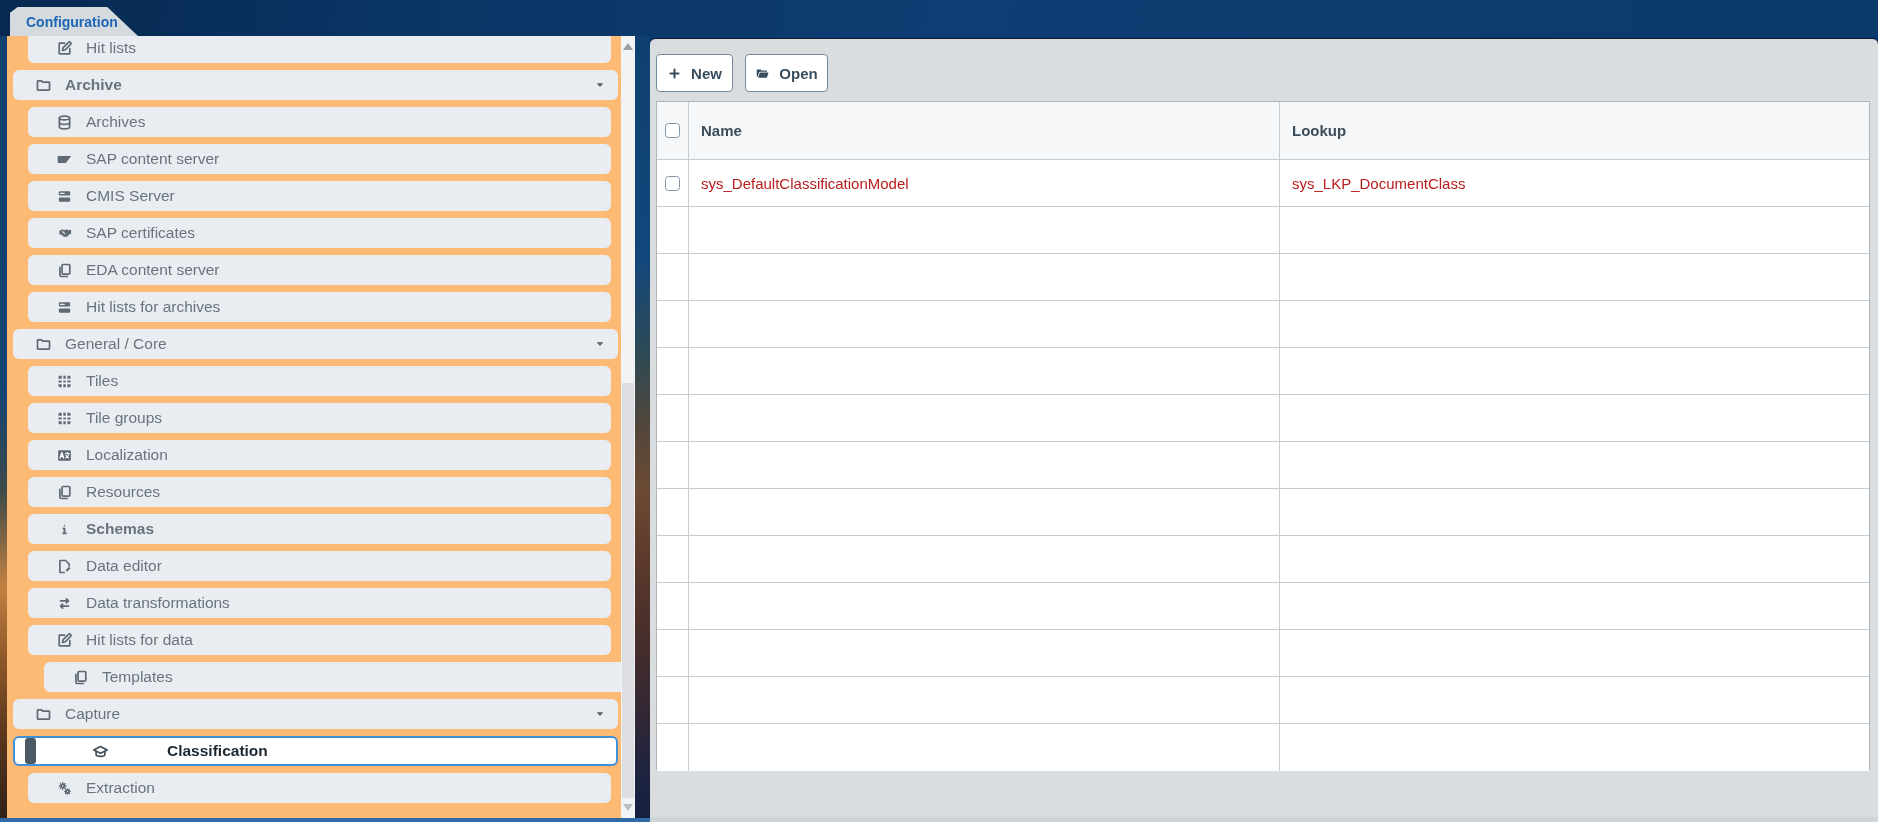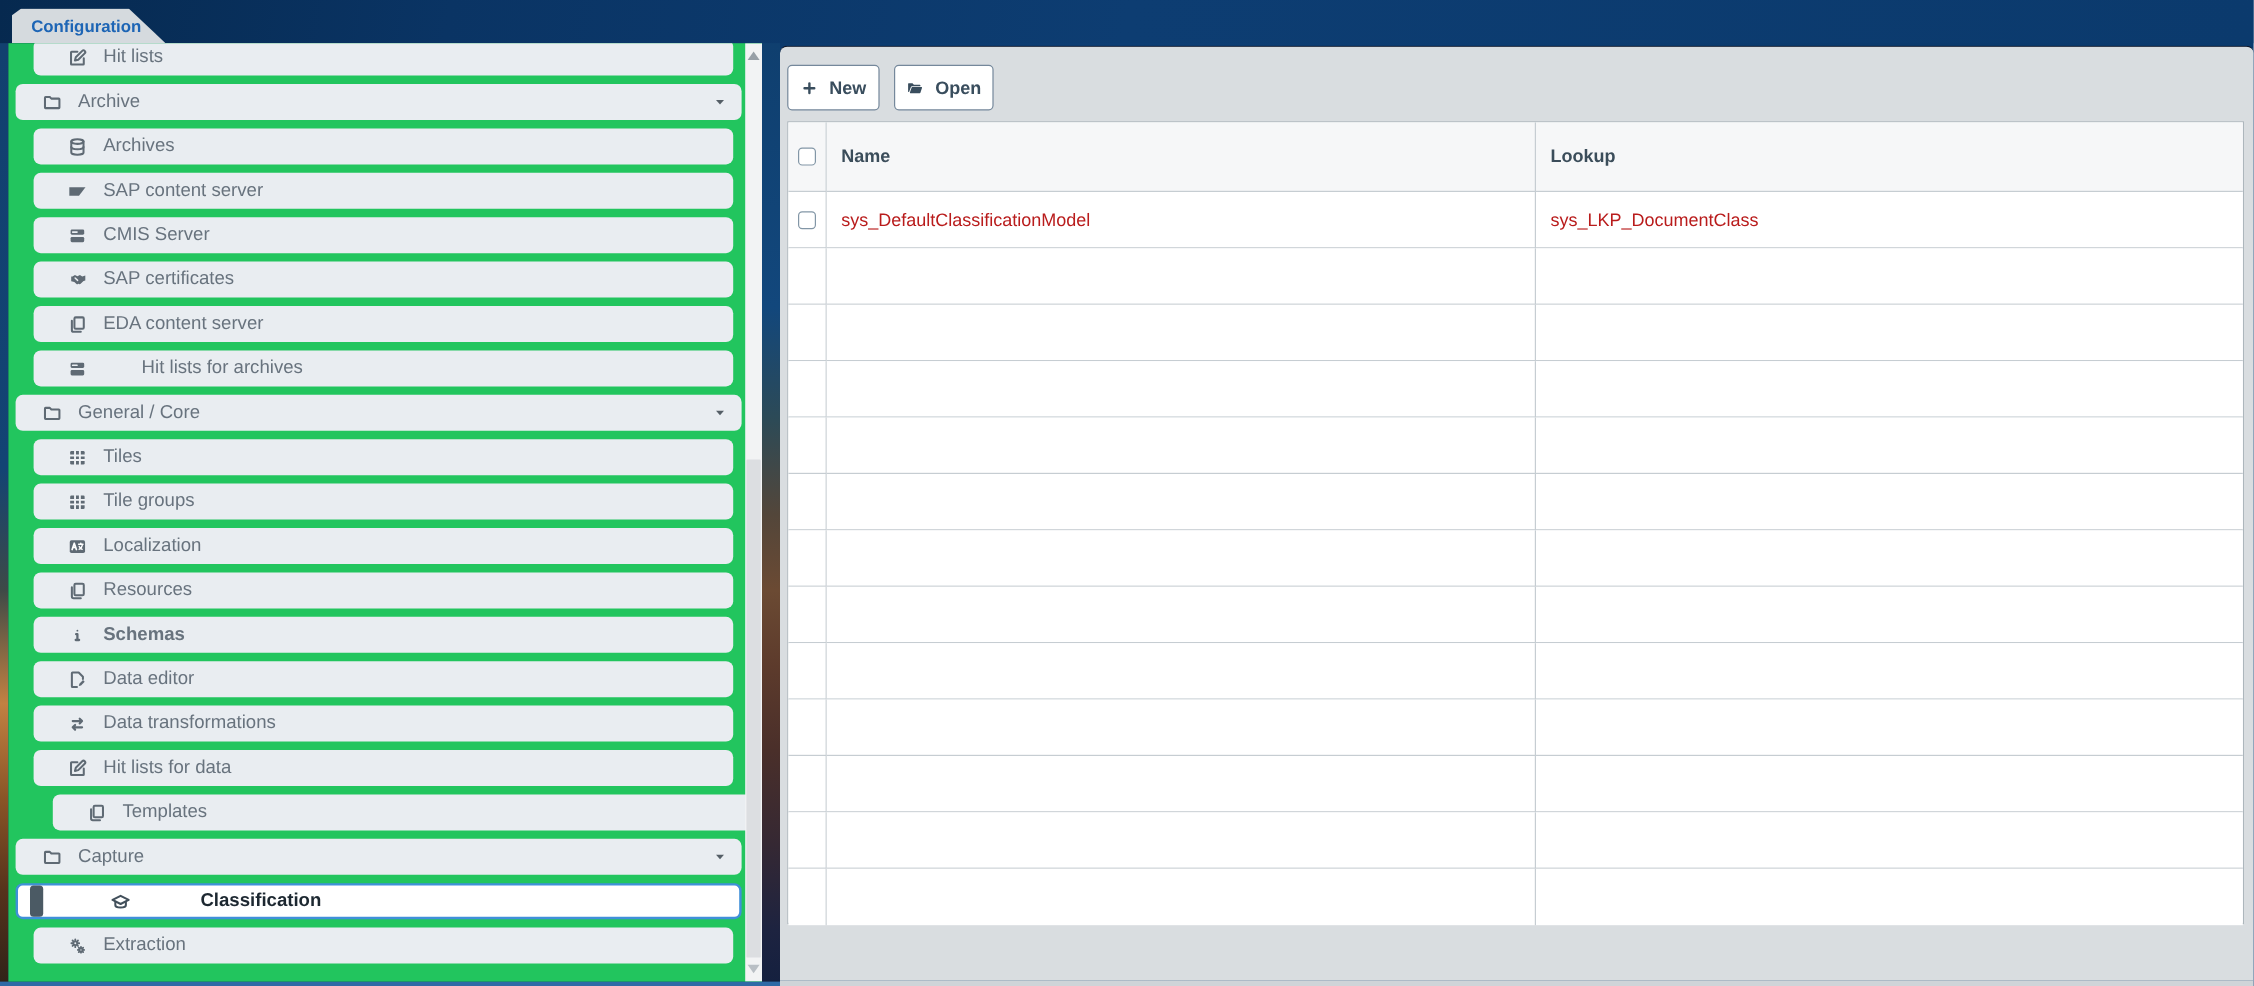--- a/index.html
+++ b/index.html
@@ -17,21 +17,21 @@
     font-size:14px;font-weight:bold;color:#1d65b5;cursor:default;}
   .tab .close{display:flex;align-items:center;color:#4b6b8c;}
   
   .wp-left{position:absolute;left:0;top:36px;width:7px;height:786px;
     background:linear-gradient(180deg,#12406f 0%,#134474 45%,#3e4a47 58%,#c28142 70%,#8a5527 80%,#55331c 90%,#2f2218 100%);}
   .wp-gap{position:absolute;left:635px;top:36px;width:15px;height:786px;
     background:linear-gradient(180deg,#0f3f6f 0%,#12477c 28%,#2d4a56 40%,#53463a 50%,#6b4a33 58%,#5d3b2c 66%,#4a2f2a 75%,#352833 85%,#1d2340 94%,#14203f 100%);}
   .wp-bottom-left{position:absolute;left:0;top:818px;width:650px;height:4px;background:#2f6aa6;}
   .wp-bottom-right{position:absolute;left:650px;top:817px;width:1228px;height:5px;background:#cfd4d8;}
   
-  .sidebar{position:absolute;left:7px;top:36px;width:628px;height:782px;background:#22c55e;overflow:hidden;}
+  .sidebar{position:absolute;left:7px;top:36px;width:628px;height:782px;background:#fdba74;overflow:hidden;}
   .side-row{position:absolute;height:30px;border-radius:6px;background:#e9edf1;
     display:flex;align-items:center;box-sizing:border-box;
     color:#68737e;font-size:15.5px;cursor:pointer;white-space:nowrap;}
   .side-row .icon{display:flex;align-items:center;justify-content:center;color:#5f6a74;flex:0 0 auto;}
   .side-row .lbl{margin-left:13px;}
   .side-row.child{left:21px;width:583px;padding-left:28px;}
   .side-row.folder{left:6px;width:605px;padding-left:22px;}
   .side-row .caret{position:absolute;right:10px;color:#545e66;}
   .side-row.selected{left:6px;width:605px;background:#ffffff;border:2px solid #4090d9;
     color:#1d2831;font-weight:bold;padding-left:10px;}
@@ -94,21 +94,21 @@
   <div id="sidebar-list">
       <div class="side-row child" style="top: -3px;">
         <span class="icon ">
           <svg viewBox="0 0 24 24" width="17" height="17">
             <path d="M12 4.5H5.2c-.4 0-.7.3-.7.7v13.6c0 .4.3.7.7.7h13.6c.4 0 .7-.3.7-.7V12"></path>
             <path d="M17.7 3.4a2 2 0 0 1 2.9 2.9L13 13.8l-3.9 1 1-3.9z"></path>
           </svg>
         </span>
         <span class="lbl">Hit lists</span>
       </div>
-      <div class="side-row folder" style="top: 34px;">
+      <div class="side-row folder" style="top: 34px; font-weight: bold;">
         <span class="icon ">
           <svg viewBox="0 0 24 24" width="17" height="17">
             <path d="M3.5 6.2c0-.4.3-.7.7-.7h5l1.8 1.8h8.8c.4 0 .7.3.7.7v9.8c0 .4-.3.7-.7.7H4.2c-.4 0-.7-.3-.7-.7z"></path>
           </svg>
         </span>
         <span class="lbl">Archive</span>
         <span class="icon caret">
           <svg viewBox="0 0 24 24" width="16" height="16">
             <path d="M7 9.5h10L12 15z" fill="currentColor" stroke="none"></path>
           </svg>
@@ -153,21 +153,21 @@
       </div>
       <div class="side-row child" style="top: 219px;">
         <span class="icon ">
           <svg viewBox="0 0 24 24" width="17" height="17">
             <rect x="8.5" y="3.5" width="11" height="13.5" rx="1.5"></rect>
             <path d="M5.5 7.5v11c0 1.1.9 2 2 2h8.5"></path>
           </svg>
         </span>
         <span class="lbl">EDA content server</span>
       </div>
-      <div class="side-row child" style="top: 256px; gap: 32px;">
+      <div class="side-row child" style="top: 256px;">
         <span class="icon ">
           <svg viewBox="0 0 24 24" width="17" height="17">
             <rect x="4" y="4.5" width="16" height="6.2" rx="1.6" fill="currentColor" stroke="none"></rect>
             <rect x="4" y="13.3" width="16" height="6.2" rx="1.6" fill="currentColor" stroke="none"></rect>
             <path d="M6.5 7.6h5" stroke="#e9edf1" stroke-width="1.4"></path>
           </svg>
         </span>
         <span class="lbl">Hit lists for archives</span>
       </div>
       <div class="side-row folder" style="top: 293px;">

